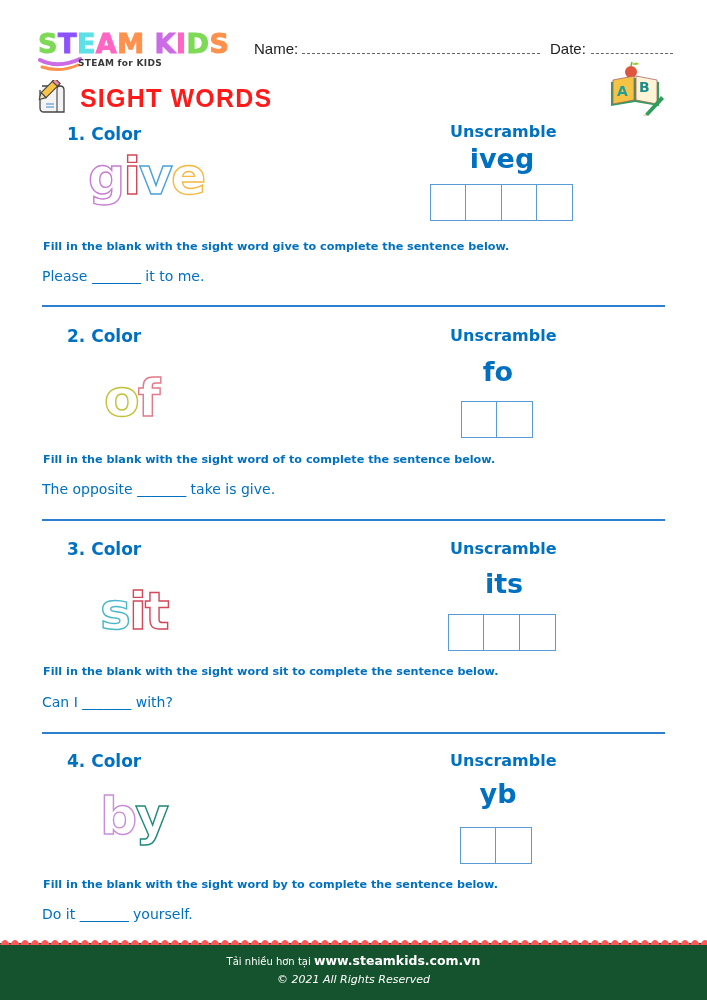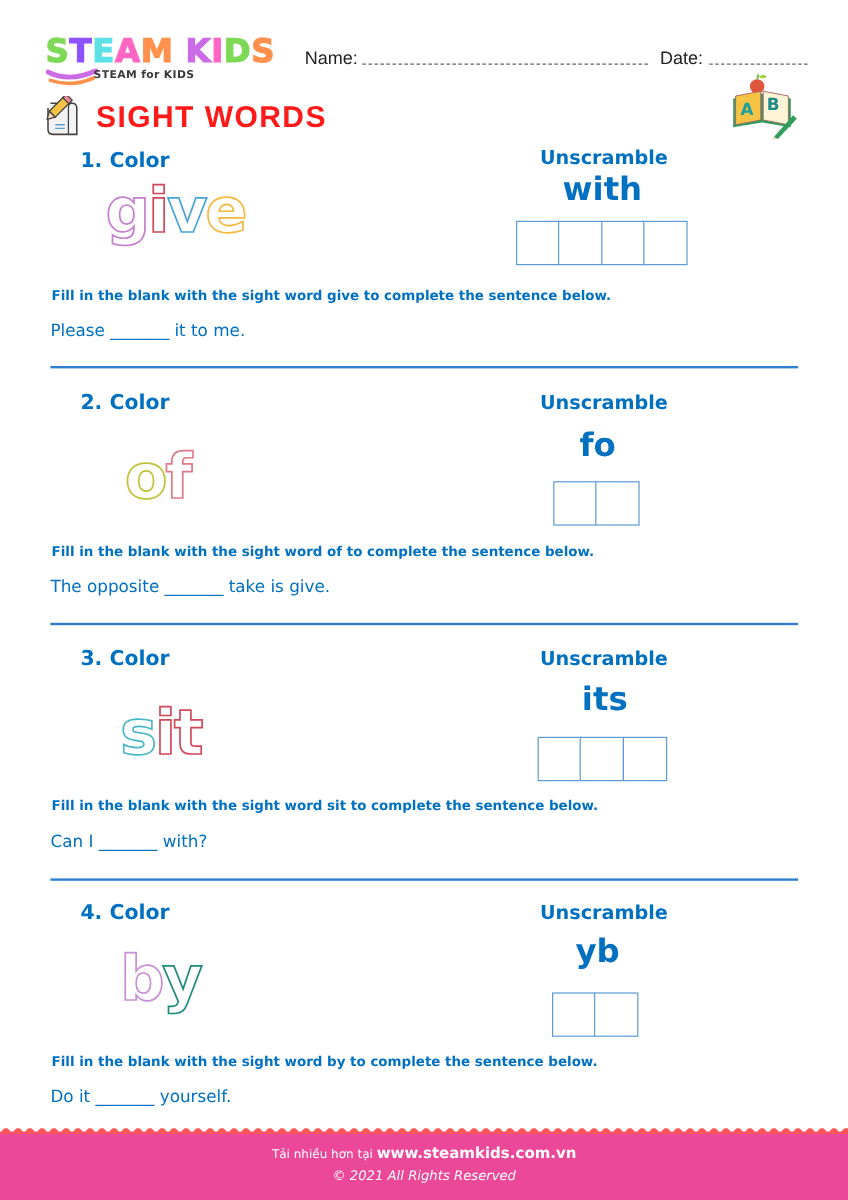--- a/index.html
+++ b/index.html
@@ -33,21 +33,21 @@
   .scrambled { font-family: "DejaVu Sans", sans-serif; font-weight: bold; font-size: 27px; color: #0070c0; text-align: center; }
   .boxes { display: flex; }
   .box { width: 37px; height: 37px; border: 1.5px solid #5b9bd5; margin-left: -1.5px; background: #fff; }
   .instr { font-family: "DejaVu Sans", sans-serif; font-weight: bold; font-size: 11.2px; color: #0070c0; left: 43px; text-align: center; }
   .sentence { font-family: "DejaVu Sans", sans-serif; font-size: 14px; color: #0070c0; left: 42px; white-space: pre; }
   .divider { left: 42px; width: 623px; height: 2px; background: #2e7fd0; }
   .outline-word { font-family: "DejaVu Sans", sans-serif; font-size: 52px; font-weight: bold; color: transparent; -webkit-text-stroke: 1.4px; letter-spacing: -2px; line-height: 1; }
   .outline-word span { -webkit-text-stroke-width: 1.4px; }
 
   
-  .footer { left: 0; top: 943px; width: 707px; height: 57px; background: #ec4899; }
+  .footer { left: 0; top: 943px; width: 707px; height: 57px; background: #14532d; }
   .scallop { position: absolute; left: 0; top: -8px; width: 707px; height: 10px; }
   .footer-line1 { position: absolute; left: 0; width: 707px; top: 10px; text-align: center; color: #fff; font-size: 10px; font-family: "DejaVu Sans", sans-serif; }
   .footer-line1 b { font-size: 12.5px; font-weight: bold; }
   .footer-line2 { position: absolute; left: 0; width: 707px; top: 30px; text-align: center; color: #fff; font-size: 11px; font-style: italic; font-family: "DejaVu Sans", sans-serif; }
 </style>
 </head>
 <body>
 
 <div class="abs logo">
   <div class="logo-main" id="logo-main">
@@ -96,21 +96,21 @@
   <path d="M31 16 L52 20 L52 44 L31 40 Z" fill="#fff5d6" stroke="#a66" stroke-width="0.8"></path>
   <text x="12" y="36" font-family="DejaVu Sans, sans-serif" font-weight="bold" font-size="14" fill="#1fa0a0">A</text>
   <text x="34" y="32" font-family="DejaVu Sans, sans-serif" font-weight="bold" font-size="14" fill="#1f8a8a">B</text>
   <path d="M40 54 L56 36 L59 39 L43 56 Z" fill="#2e9e5a"></path>
   <path d="M40 54 L38 56 L43 56 Z" fill="#f0d0a0"></path>
 </svg>
 
 <div class="abs color-label" style="left:67px; top:124px;">1. Color</div>
 <div class="abs outline-word" style="left:88px; top:150px;"><span style="-webkit-text-stroke-color: rgb(199, 125, 209);">g</span><span style="-webkit-text-stroke-color: rgb(209, 73, 91);">i</span><span style="-webkit-text-stroke-color: rgb(74, 163, 216);">v</span><span style="-webkit-text-stroke-color: rgb(244, 185, 66);">e</span></div>
 <div class="abs unscr-label" style="left:450px; top:122px;">Unscramble</div>
-<div class="abs scrambled" style="left:440px; top:143px; width:124px;">with</div>
+<div class="abs scrambled" style="left:440px; top:143px; width:124px;">iveg</div>
 <div class="abs boxes" style="left:431px; top:184px;">
     <div class="box"></div>
     <div class="box"></div>
     <div class="box"></div>
     <div class="box"></div>
   </div>
 <div class="abs instr" style="top:240px;">Fill in the blank with the sight word give to complete the sentence below.</div>
 <div class="abs sentence" style="top:268px;">Please _______ it to me.</div>
 <div class="abs divider" style="top:305px;"></div>
 

